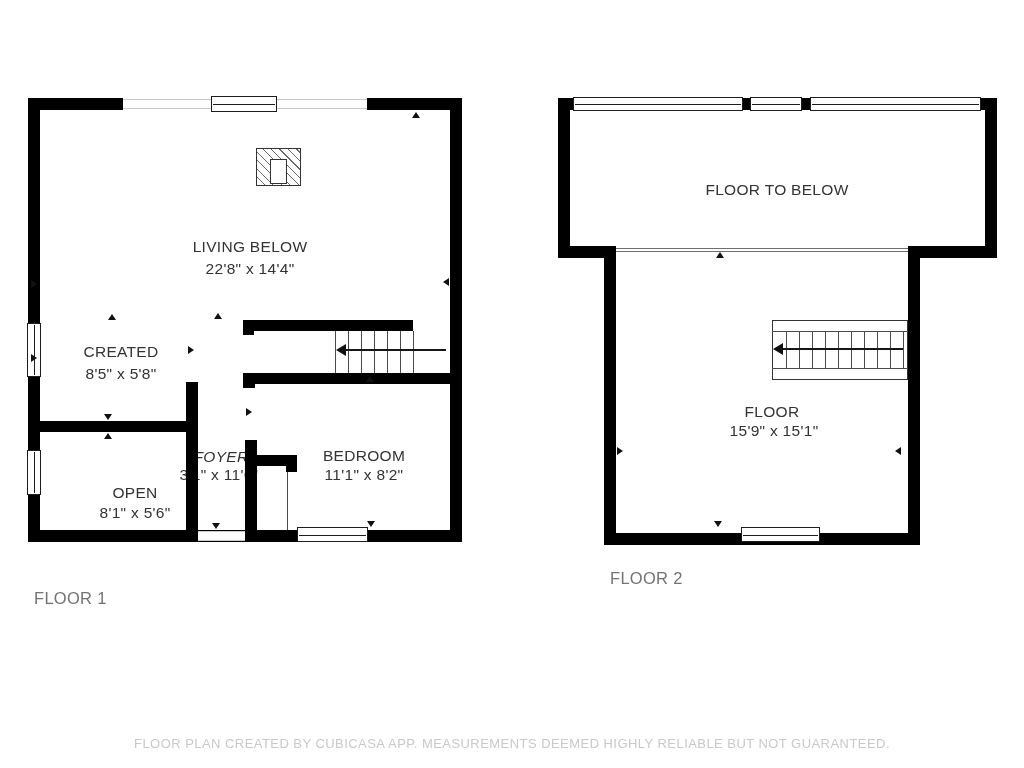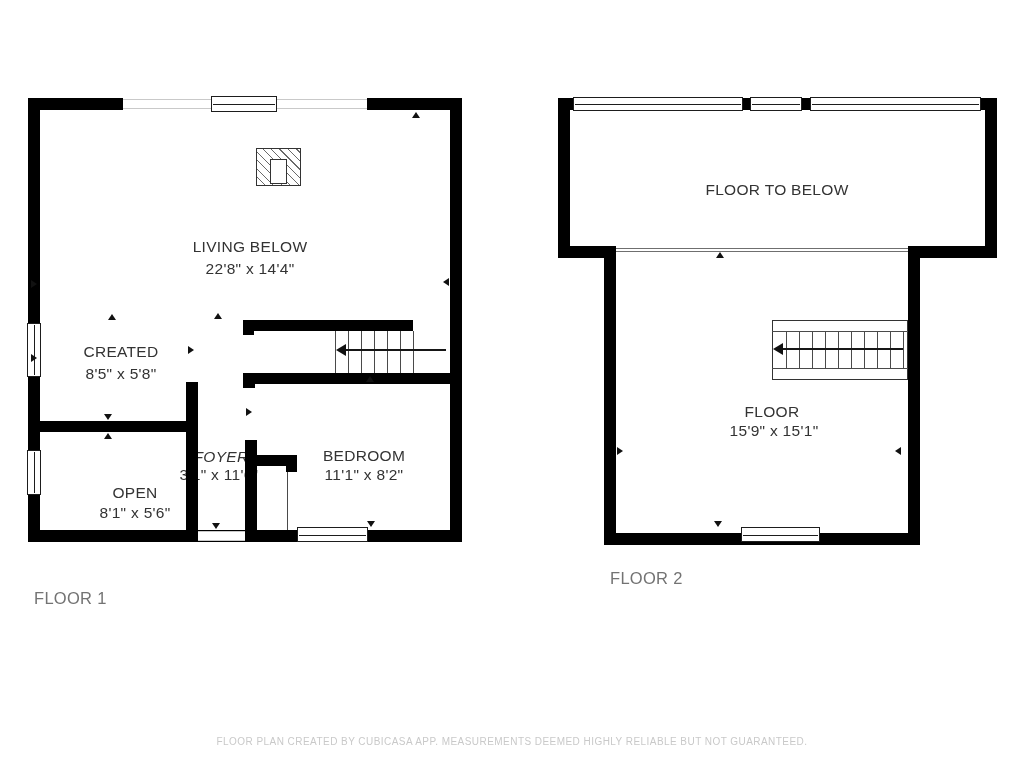--- a/index.html
+++ b/index.html
@@ -21,21 +21,21 @@
   .tri-left{border-top:4px solid transparent;border-bottom:4px solid transparent;border-right:6px solid #111;}
   .tri-right{border-top:4px solid transparent;border-bottom:4px solid transparent;border-left:6px solid #111;}
   .arrow-head{position:absolute;width:0;height:0;z-index:5;
       border-top:6px solid transparent;border-bottom:6px solid transparent;border-right:10px solid #111;}
   .room-label,.room-dims{position:absolute;transform:translate(-50%,-50%);white-space:nowrap;
       color:#333;font-size:15.5px;letter-spacing:.3px;z-index:1;}
   .floor-label{position:absolute;color:#737373;font-size:16.5px;letter-spacing:.3px;z-index:1;}
   .fireplace{position:absolute;left:256px;top:148px;width:45px;height:38px;border:1.5px solid #333;
       background:repeating-linear-gradient(45deg,#fff 0 5px,#6a6a6a 5px 6px);z-index:2;box-sizing:border-box;}
   .firebox{position:absolute;left:13px;top:10px;width:17px;height:25px;background:#fff;border:1.5px solid #333;box-sizing:border-box;}
-  .disclaimer{position:absolute;left:50%;transform:translateX(-50%);top:736px;font-size:10px;
+  .disclaimer{position:absolute;left:50%;transform:translateX(-50%);top:736px;font-size:13px;
       letter-spacing:.45px;color:#c9c9c9;white-space:nowrap;z-index:1;}
 </style>
 </head>
 <body>
 
 <div id="canvas">
 
   <div>
 
     <div class="wall" style="left:28px;top:98px;width:95px;height:12px;"></div>

